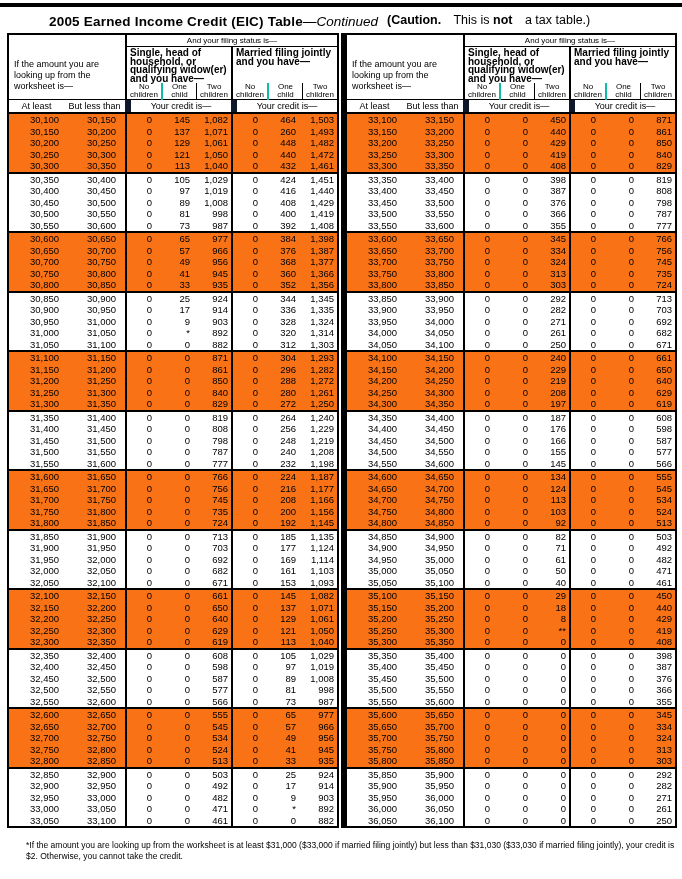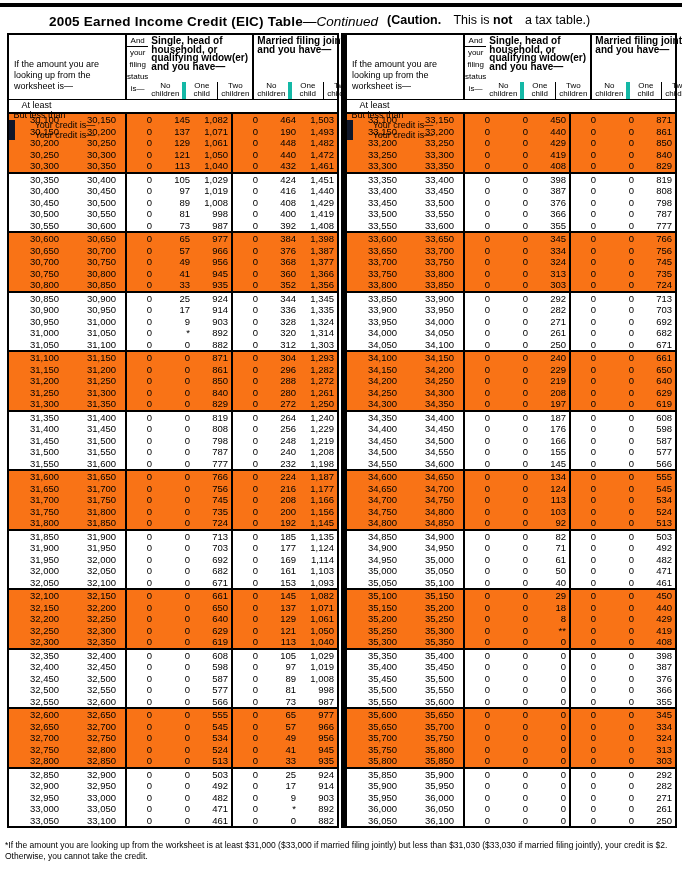--- a/index.html
+++ b/index.html
@@ -18,58 +18,58 @@
 
   .tables { position:absolute; left:7px; top:33px; display:flex; align-items:stretch; }
   .htable { width:332px; border:2px solid #000; background:#fff; }
   .divider { width:4px; background:#000; margin-left:2px; }
 
   .hd-top { display:flex; height:64px; }
   .hd-lookup {
     width:116px; display:flex; align-items:center;
     padding:18px 8px 2px 5px; font-size:9px; line-height:11px;
   }
-  .hd-right { width:212px; border-left:2px solid #000; display:flex; flex-direction:row; }
+  .hd-right { width:212px; border-left:2px solid #000; display:flex; flex-direction:column; }
   .hd-filing { height:12px; line-height:12px; text-align:center; font-size:8px; border-bottom:1px solid #000; }
   .hd-groups { display:flex; flex:1; }
   .hd-group { display:flex; flex-direction:column; }
   .hd-group.single { width:104px; }
   .hd-group.married { width:106px; border-left:2px solid #000; }
   .hd-group-label { flex:1; font-size:10px; line-height:8.6px; padding:2px 1px 0 3px;font-weight:bold; }
   .hd-children { display:flex; height:17px; }
   .hd-child {
     font-size:8px; line-height:8px; text-align:center;
     display:flex; align-items:flex-end; justify-content:center; padding-bottom:1px;
   }
   .hd-child.c1 { width:34px; }
-  .hd-child.c2 { width:35px; border-left:4px solid #14b8a6; }
+  .hd-child.c2 { width:35px; border-left:2px solid #14b8a6; }
   .hd-child.c3 { width:35px; border-left:1px solid #000; }
 
-  .hd-sub { display:flex; height:15px; border-top:1.5px solid #000; border-bottom:2.5px solid #000; font-size:9px;flex-direction:column; }
+  .hd-sub { display:flex; height:15px; border-top:1.5px solid #000; border-bottom:2.5px solid #000; font-size:9px; }
   .hd-sub > span { display:flex; align-items:center; justify-content:center; }
   .sub-a { width:55px; }
   .sub-b { width:61px; }
   .sub-credit { width:106px; border-left:6px solid #0f172a; }
 
   .tbody .grp { border-top:2px solid #000; }
   .tbody .grp:first-child { border-top:none; }
   .tbody .grp.shaded { background:#f97316; }
   .trow { display:flex; height:11.5px; line-height:11.7px; font-size:9.5px; }
   .trow span { display:block; text-align:right; }
   .ca { width:55px; padding-right:5px; }
   .cb { width:61px; padding-right:9px; }
   .cn0 { width:36px; border-left:2px solid #000; padding-right:9px; }
   .cn1 { width:35px; padding-right:6px; }
   .cn2 { width:35px; padding-right:3px; }
   .cm0 { width:36px; border-left:2px solid #000; padding-right:9px; }
   .cm1 { width:35px; padding-right:6px; }
   .cm2 { width:35px; padding-right:3px; }
 
   .footnotes { position:absolute; left:5px; top:840px; width:673px; font-size:8.5px; line-height:10.5px; }
-  .footnotes p { margin-bottom:4px; }
+  .footnotes p { margin-bottom:4px;margin-left:21px; }
 </style>
 </head>
 <body>
 
 <div class="top-rule"></div>
 
 <div class="title-row">
   <span class="page-title">2005 Earned Income Credit (EIC) Table</span><span class="title-cont">—Continued</span>
   <span class="caution"><span class="cb">(Caution.</span><span> This is </span><span class="cb">not</span><span> a tax table.)</span></span>
 </div>
@@ -119,21 +119,21 @@
             <span class="cm1">464</span>
             <span class="cm2">1,503</span>
           </div>
           <div class="trow">
             <span class="ca">30,150</span>
             <span class="cb">30,200</span>
             <span class="cn0">0</span>
             <span class="cn1">137</span>
             <span class="cn2">1,071</span>
             <span class="cm0">0</span>
-            <span class="cm1">190</span>
+            <span class="cm1">260</span>
             <span class="cm2">1,493</span>
           </div>
           <div class="trow">
             <span class="ca">30,200</span>
             <span class="cb">30,250</span>
             <span class="cn0">0</span>
             <span class="cn1">129</span>
             <span class="cn2">1,061</span>
             <span class="cm0">0</span>
             <span class="cm1">448</span>

